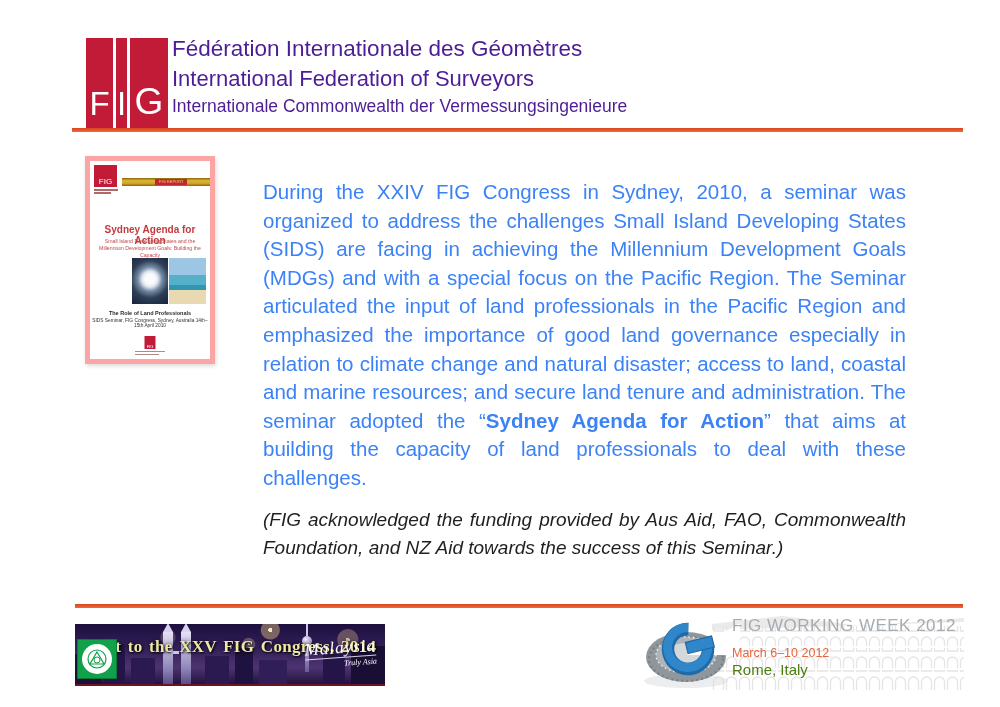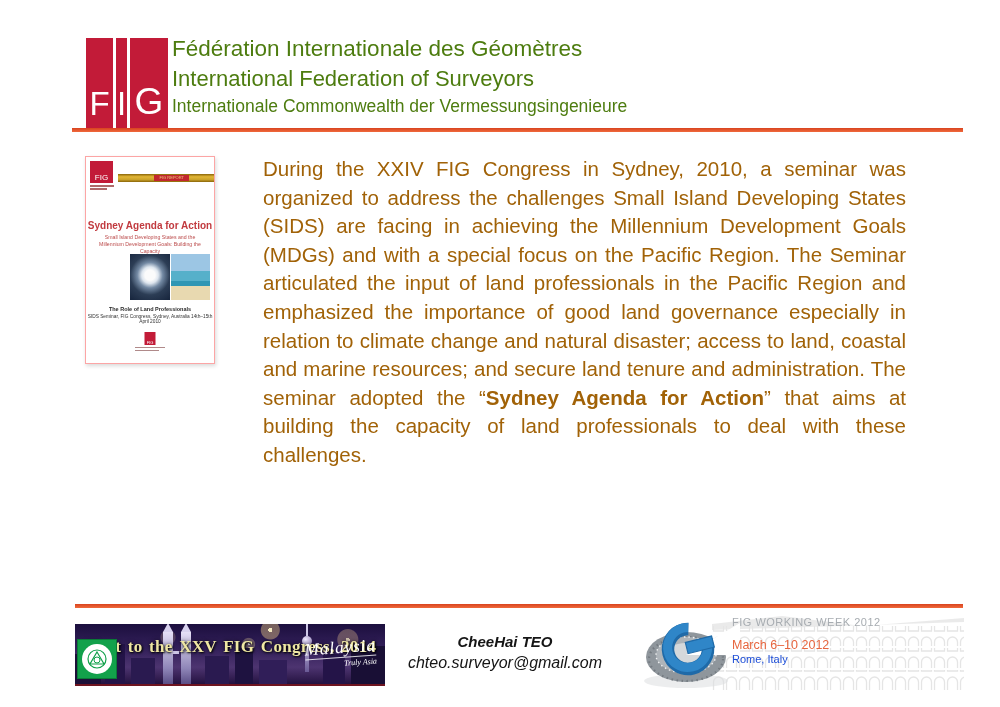--- a/index.html
+++ b/index.html
@@ -7,31 +7,31 @@
   .slide {
     position:relative; width:1000px; height:707px; background:#ffffff;
     font-family:"Liberation Sans", sans-serif; overflow:hidden; margin:0 auto;
   }
   
   .fig-logo { position:absolute; left:86px; top:38px; width:82px; height:90px; display:flex; gap:3px; }
   .fig-logo .bar { background:#C21B38; display:flex; align-items:flex-end; justify-content:center; padding-bottom:5px; color:#fff; }
   .bar-f { width:27px; font-size:33px; }
   .bar-i { width:11px; font-size:33px; }
   .bar-g { width:38px; font-size:37px; }
-  .header-titles { position:absolute; left:172px; top:34px; color:#4d7c0f; }
+  .header-titles { position:absolute; left:172px; top:34px; color:#4c1d95; }
   .ht-fr { font-size:22.5px; line-height:29px; }
   .ht-en { font-size:22px;  line-height:31px; }
   .ht-de { font-size:17.5px; line-height:24px; }
   .rule { position:absolute; height:4px; background:linear-gradient(180deg,#D8431F,#F06A3C); }
   .rule-top    { left:72px; top:128px; width:891px; }
   .rule-bottom { left:75px; top:604px; width:888px; }
 
   
   .booklet { position:absolute; left:85px; top:156px; width:130px; height:208px; background:#fff;
-             border:1px solid #fca5a5; box-shadow:1px 2px 4px rgba(0,0,0,.15); }
+             border:5px solid #fca5a5; box-shadow:1px 2px 4px rgba(0,0,0,.15); }
   .bk-logo { position:absolute; left:4px; top:4px; width:23px; height:22px; background:#C21B38;
              color:#fff; font-size:8px; display:flex; align-items:flex-end; justify-content:center; padding-bottom:1px; }
   .bk-logo-caption { position:absolute; left:4px; top:28px; }
   .bk-logo-caption i { display:block; height:1.5px; background:#b06a6a; margin-bottom:1.5px; }
   .bk-logo-caption i:nth-child(1){width:24px;} .bk-logo-caption i:nth-child(2){width:17px;}
   .bk-band { position:absolute; left:32px; top:17px; right:0; height:8px;
              background:linear-gradient(180deg,#8a6508,#e2b636 35%,#caa22a 70%,#8a6508); }
   .bk-band-red { position:absolute; left:38%; top:1px; bottom:1px; width:36%; background:#c2272f;
              color:#f0d080; font-size:4px; line-height:6px; text-align:center; overflow:hidden; }
   .bk-title { position:absolute; top:63px; width:100%; text-align:center; color:#C13A3F; font-weight:bold; font-size:10px; }
@@ -43,22 +43,22 @@
   .ph-beach-r  { background:linear-gradient(180deg,#9cc6e4 0 36%,#56b0ca 36% 58%,#2f96b4 58% 70%,#e8d9b0 70%); }
   .bk-role    { position:absolute; top:149px; width:100%; text-align:center; font-size:5.5px; font-weight:bold; color:#2a2a2a; }
   .bk-seminar { position:absolute; top:157px; width:100%; text-align:center; font-size:4.8px; color:#333; }
   .bk-logo-sm { position:absolute; top:175px; left:50%; transform:translateX(-50%); width:11px; height:13px; background:#C21B38;
                 color:#fff; font-size:4px; display:flex; align-items:flex-end; justify-content:center; }
   .bk-sm-caption { position:absolute; top:190px; left:50%; transform:translateX(-50%); }
   .bk-sm-caption i { display:block; height:1px; background:#b08a8a; margin-bottom:1.5px; }
   .bk-sm-caption i:nth-child(1){width:30px;} .bk-sm-caption i:nth-child(2){width:24px;}
 
   
-  .main-paragraph { position:absolute; left:263px; top:155px; width:643px; font-size:20.5px;
-                    line-height:28.6px; text-align:justify; color:#a16207; }
+  .main-paragraph { position:absolute; left:263px; top:178px; width:643px; font-size:20.5px;
+                    line-height:28.6px; text-align:justify; color:#3b82f6; }
   .funding-note { position:absolute; left:263px; top:506px; width:643px; font-size:19px;
                   line-height:27.5px; text-align:justify; font-style:italic; color:#1f1f1f; }
 
   
   .kl-banner { position:absolute; left:75px; top:624px; width:310px; height:62px; overflow:hidden;
                background:linear-gradient(180deg,#1c0f3e 0%,#33205a 40%,#4d3470 72%,#241240 100%);
                border-bottom:2px solid #6e1420; }
   .kl-fireworks { position:absolute; inset:0;
     background:
       radial-gradient(circle at 63% 10%, rgba(255,245,200,.95) 0 2px, rgba(255,220,140,.4) 2px 9px, transparent 10px),
@@ -90,23 +90,23 @@
 
   
   .contact { position:absolute; left:355px; top:633px; width:300px; text-align:center; color:#151515; }
   .contact-name  { font-size:15px; font-weight:bold; font-style:italic; }
   .contact-email { font-size:16px; font-style:italic; margin-top:4px; }
 
   
   .rome-watermark { position:absolute; left:712px; top:612px; opacity:.45; }
   .rome-logo { position:absolute; left:636px; top:611px; }
   .ww-text { position:absolute; left:732px; top:616px; }
-  .ww-title { font-size:11px; color:#A7ACB1; letter-spacing:.5px; white-space:nowrap; }
+  .ww-title { font-size:17px; color:#A7ACB1; letter-spacing:.5px; white-space:nowrap; }
   .ww-dates { font-size:12.5px; color:#E7653E; margin-top:10px; }
-  .ww-loc   { font-size:11px; color:#1d4ed8; margin-top:1px; }
+  .ww-loc   { font-size:15px; color:#4d7c0f; margin-top:1px; }
 </style>
 </head>
 <body>
 
 <div class="slide">
 
   <div class="fig-logo">
     <div class="bar bar-f">
         <span>F</span>
       </div>
@@ -144,20 +144,21 @@
     <div class="bk-seminar">SIDS Seminar, FIG Congress, Sydney, Australia 14th–15th April 2010</div>
     <div class="bk-logo-sm">FIG</div>
     <div class="bk-sm-caption">
         <i></i>
         <i></i>
       </div>
   </div>
 
   <p class="main-paragraph"><span>During the XXIV FIG Congress in Sydney, 2010, a seminar was organized to address the challenges Small Island Developing States (SIDS) are facing in achieving the Millennium Development Goals (MDGs) and with a special focus on the Pacific Region. The Seminar articulated the input of land professionals in the Pacific Region and emphasized the importance of good land governance especially in relation to climate change and natural disaster; access to land, coastal and marine resources; and secure land tenure and administration. The seminar adopted the “</span><b>Sydney Agenda for Action</b><span>” that aims at building the capacity of land professionals to deal with these challenges.</span></p>
 
+  <p class="funding-note">(FIG acknowledged the funding provided by Aus Aid, FAO, Commonwealth Foundation, and NZ Aid towards the success of this Seminar.)</p>
 
   <div class="rule rule-bottom"></div>
 
   <div class="kl-banner">
     <div class="kl-fireworks"></div>
     <div class="bldg" style="left:0;width:26px;height:30px;background:#1c1038;"></div>
     <div class="bldg win" style="left:30px;width:20px;height:40px;background:#241448;"></div>
     <div class="bldg win" style="left:56px;width:24px;height:26px;background:#2a1a50;"></div>
     <div class="twin-tower" style="left:88px;height:52px;"></div>
     <div class="twin-tower" style="left:106px;height:52px;"></div>
@@ -179,24 +180,20 @@
           <circle cx="11" cy="12" r="3" fill="none" stroke="#12A14B" stroke-width="1"></circle>
         </svg>
       </div>
     </div>
     <div class="kl-malaysia">
       <span class="m-big">Malaysia</span>
       <div class="m-sub">Truly Asia</div>
     </div>
   </div>
 
-  <div class="contact">
-    <div class="contact-name">CheeHai TEO</div>
-    <div class="contact-email">chteo.surveyor@gmail.com</div>
-  </div>
 
   <svg class="rome-watermark" width="252" height="82" viewBox="0 0 252 82">
     <defs>
       <pattern id="arches" width="13" height="20" patternUnits="userSpaceOnUse">
         <path d="M1.5 19 v-9 a5 5 0 0 1 10 0 v9 z" fill="none" stroke="#c6c6c6" stroke-width="1.3"></path>
       </pattern>
     </defs>
     <path d="M0 12 L70 4 L150 14 L252 6 L252 10 L0 18 Z" fill="#d2d2d2"></path>
     <rect x="0" y="14" width="252" height="20" fill="url(#arches)"></rect>
     <rect x="0" y="36" width="252" height="20" fill="url(#arches)"></rect>

